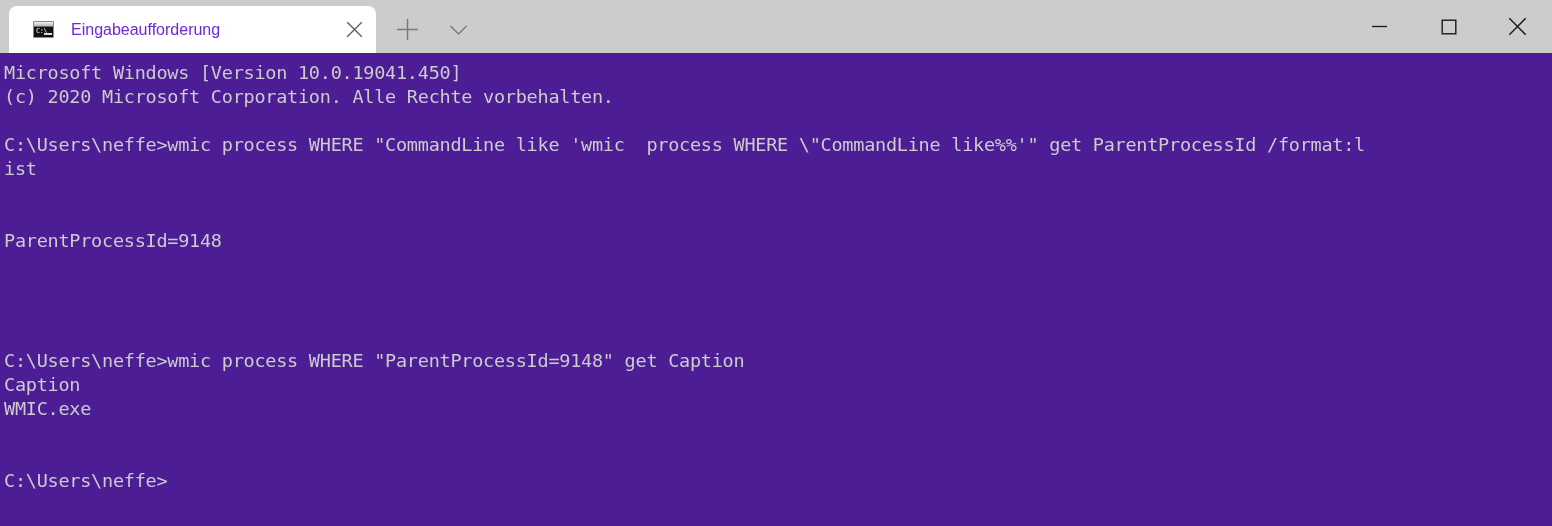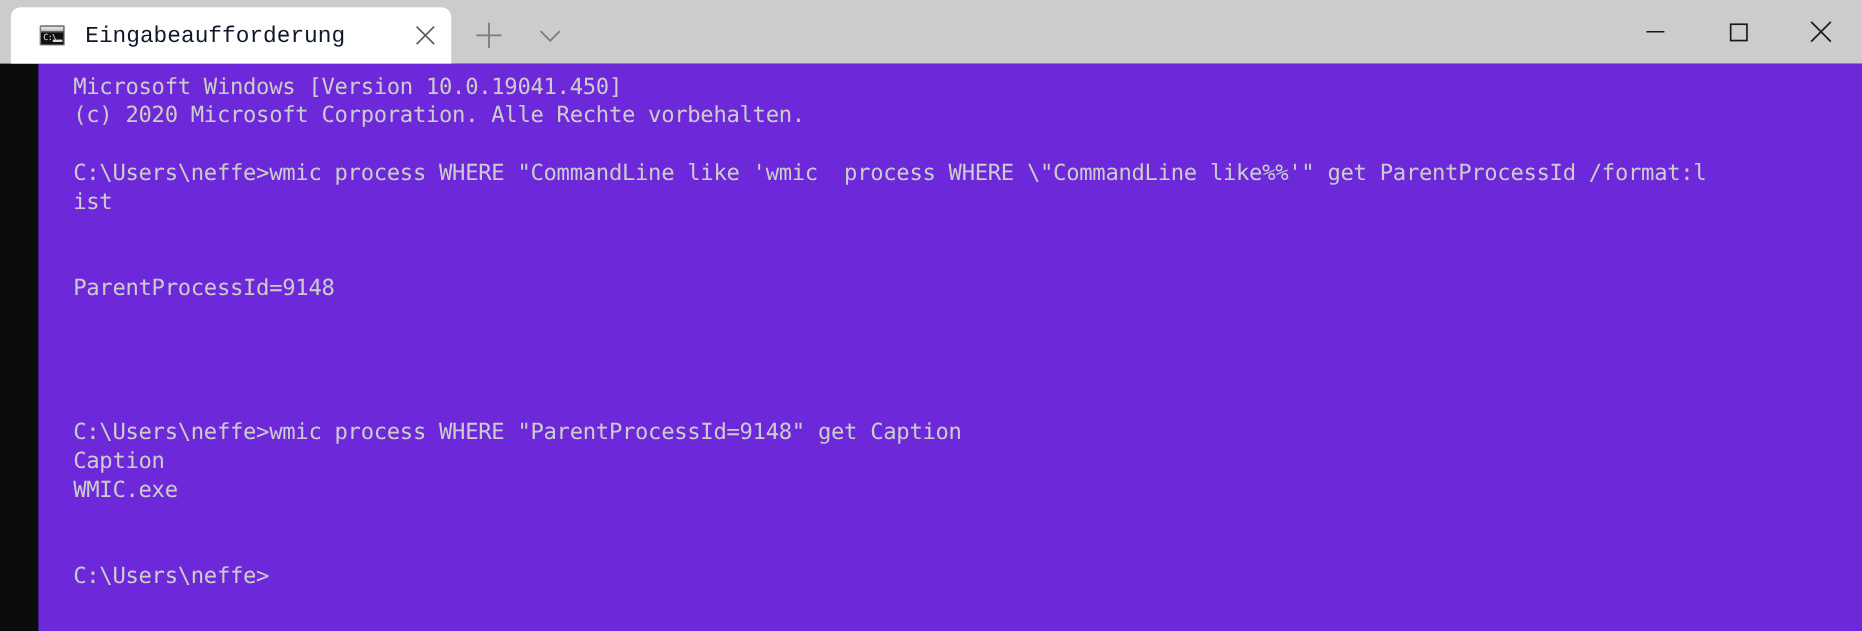--- a/index.html
+++ b/index.html
@@ -87,23 +87,23 @@
     top: 11px;
     left: 10px;
     width: 8px;
     height: 2px;
     background: #dcdcdc;
   }
 
   .tab-title {
     flex: 1 1 auto;
     margin-left: 17px;
-    font-family: Liberation Mono, monospace;
-    font-size: 19px;
-    color: #0f172a;
+    font-family: Liberation Sans, sans-serif;
+    font-size: 16px;
+    color: #6d28d9;
     white-space: nowrap;
     overflow: hidden;
   }
 
   .tab-close {
     width: 44px;
     height: 47px;
     flex: 0 0 auto;
     display: flex;
     align-items: center;
@@ -135,31 +135,30 @@
     display: flex;
     align-items: center;
     justify-content: center;
   }
 
   svg { display: block; }
 
   
   #console {
     flex: 1 1 auto;
-    background: #6d28d9;
+    background: #4c1d95;
     color: #cccccc;
     font-family: "DejaVu Sans Mono", monospace;
     font-size: 18.5px;
     line-height: 24px;
-    padding: 8px 0 0 29px;
+    padding: 8px 0 0 4px;
     box-sizing: border-box;
     overflow: hidden;
     white-space: pre;
     letter-spacing: -0.25px;
-    margin-left: 32px;
   }
   .cline {
     height: 24px;
     white-space: pre;
   }
 </style>
 </head>
 <body>
 
 <div id="window">

